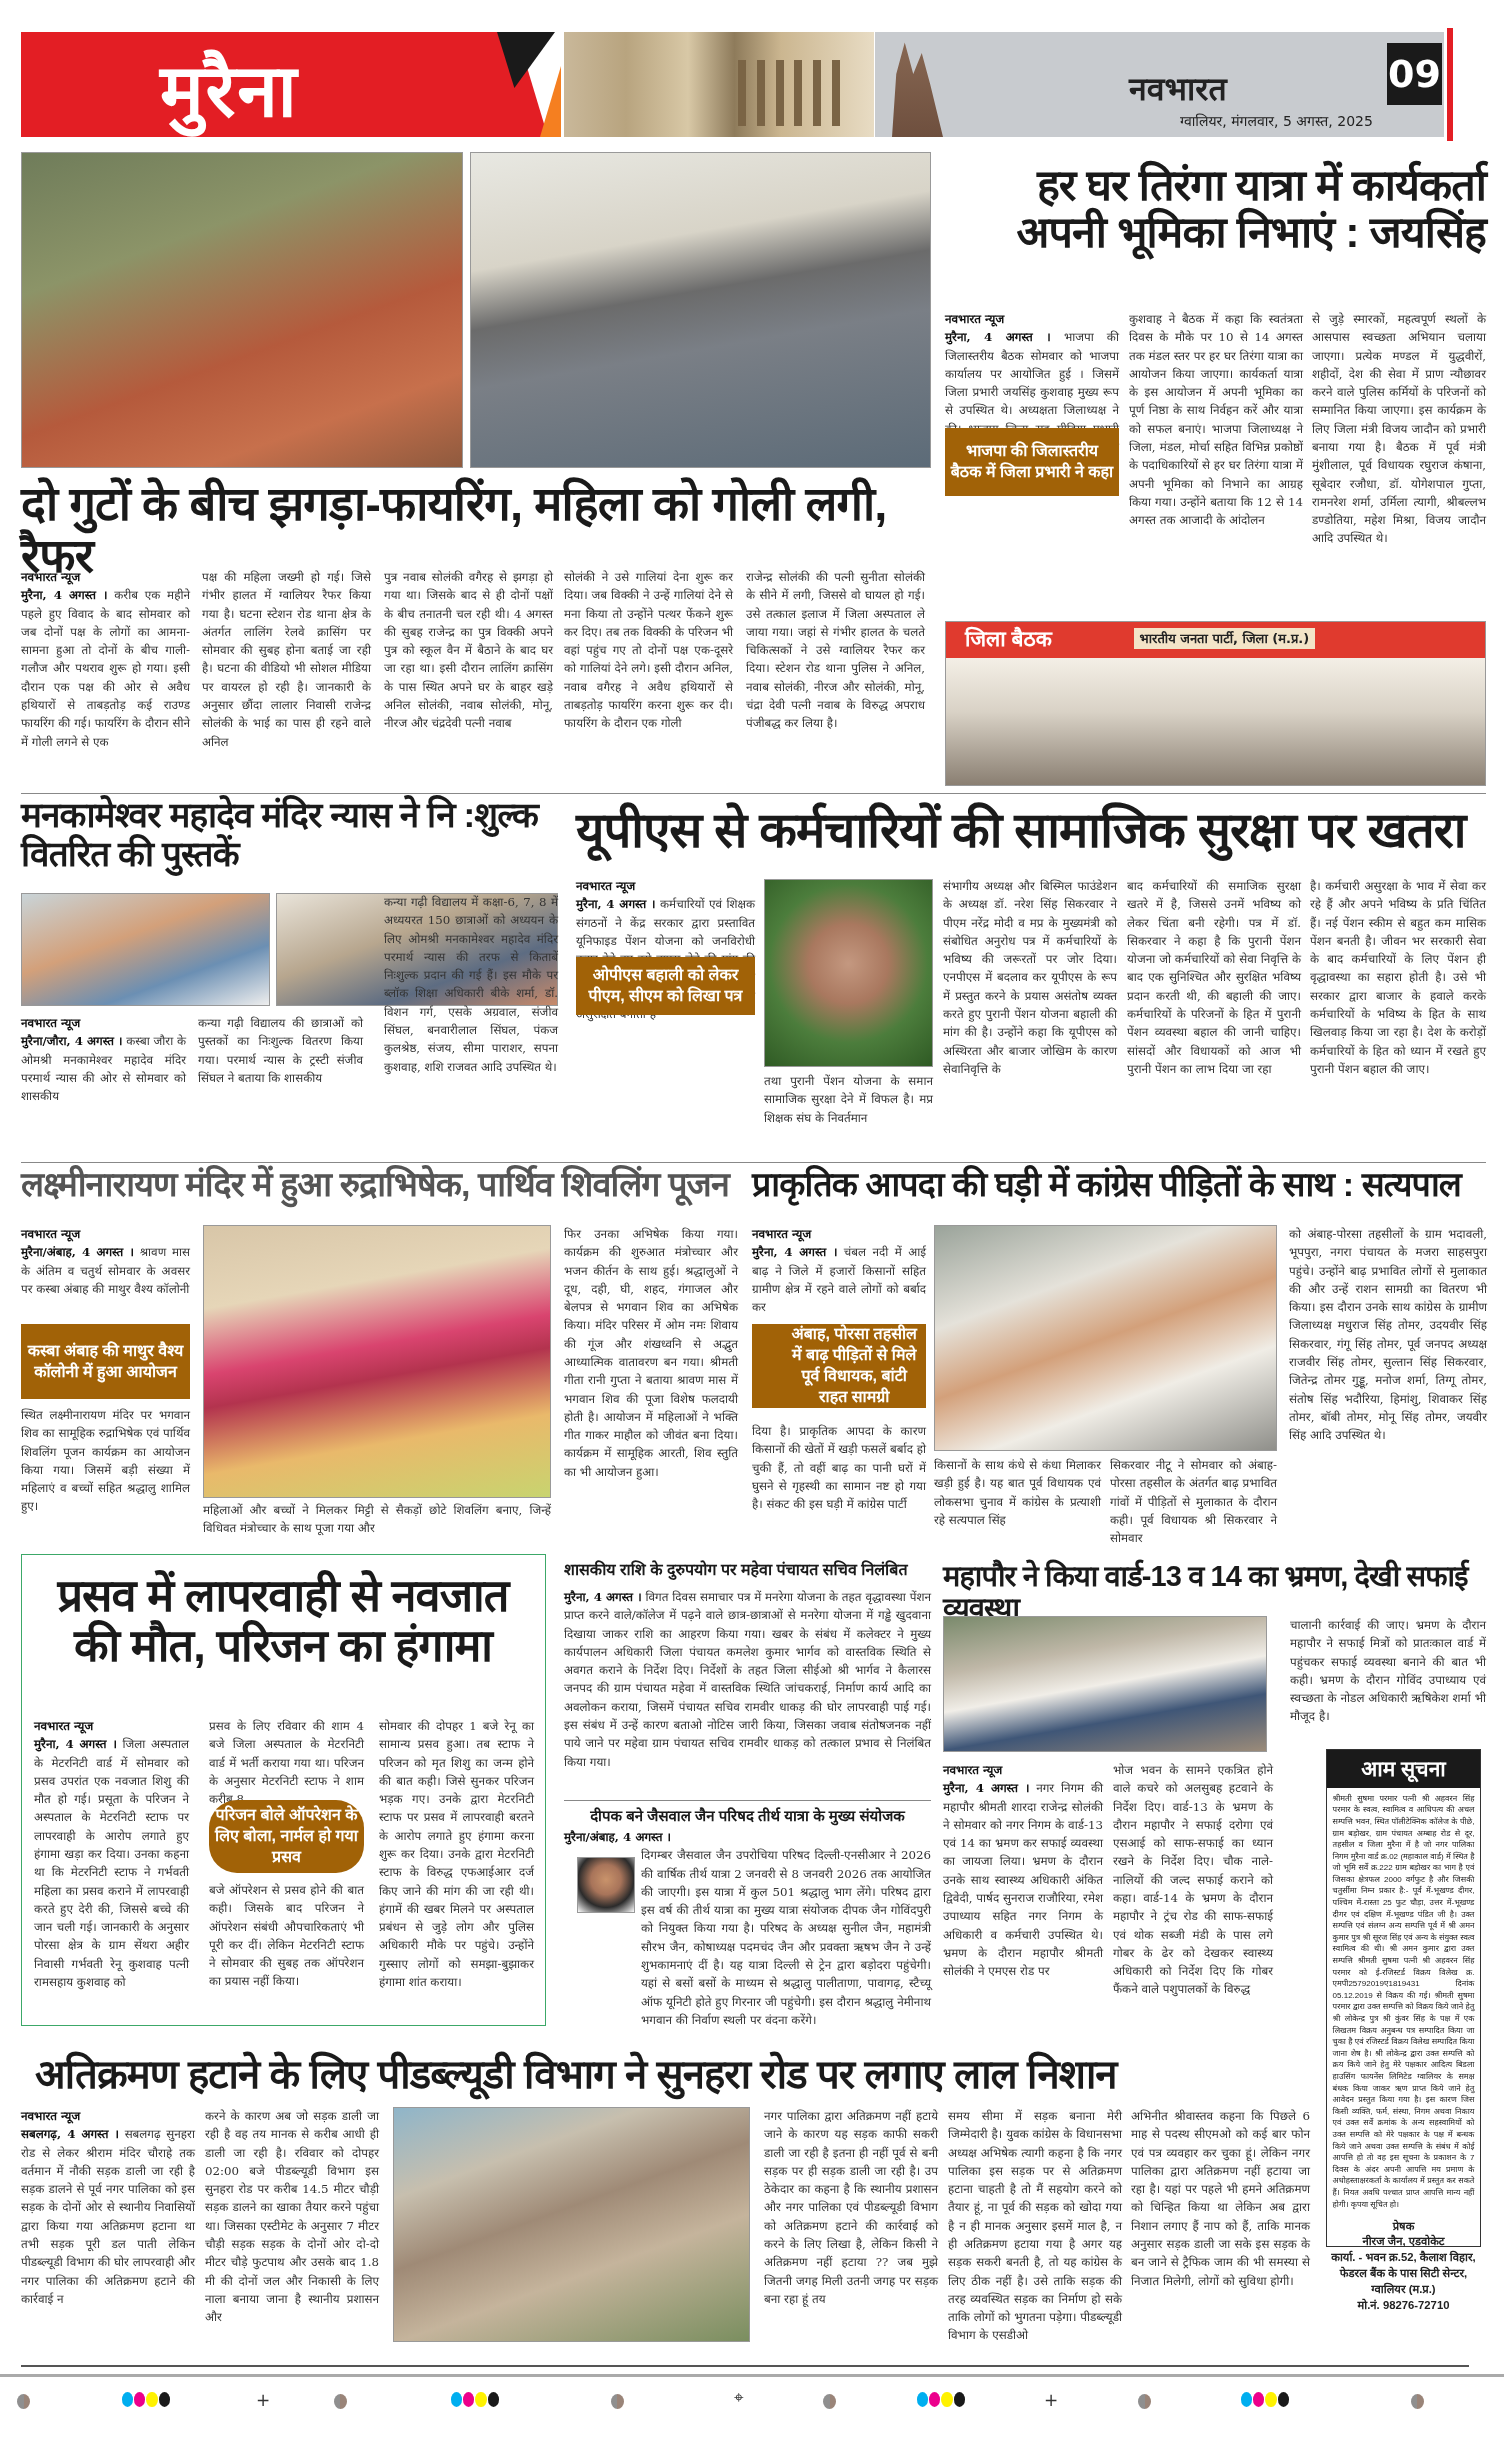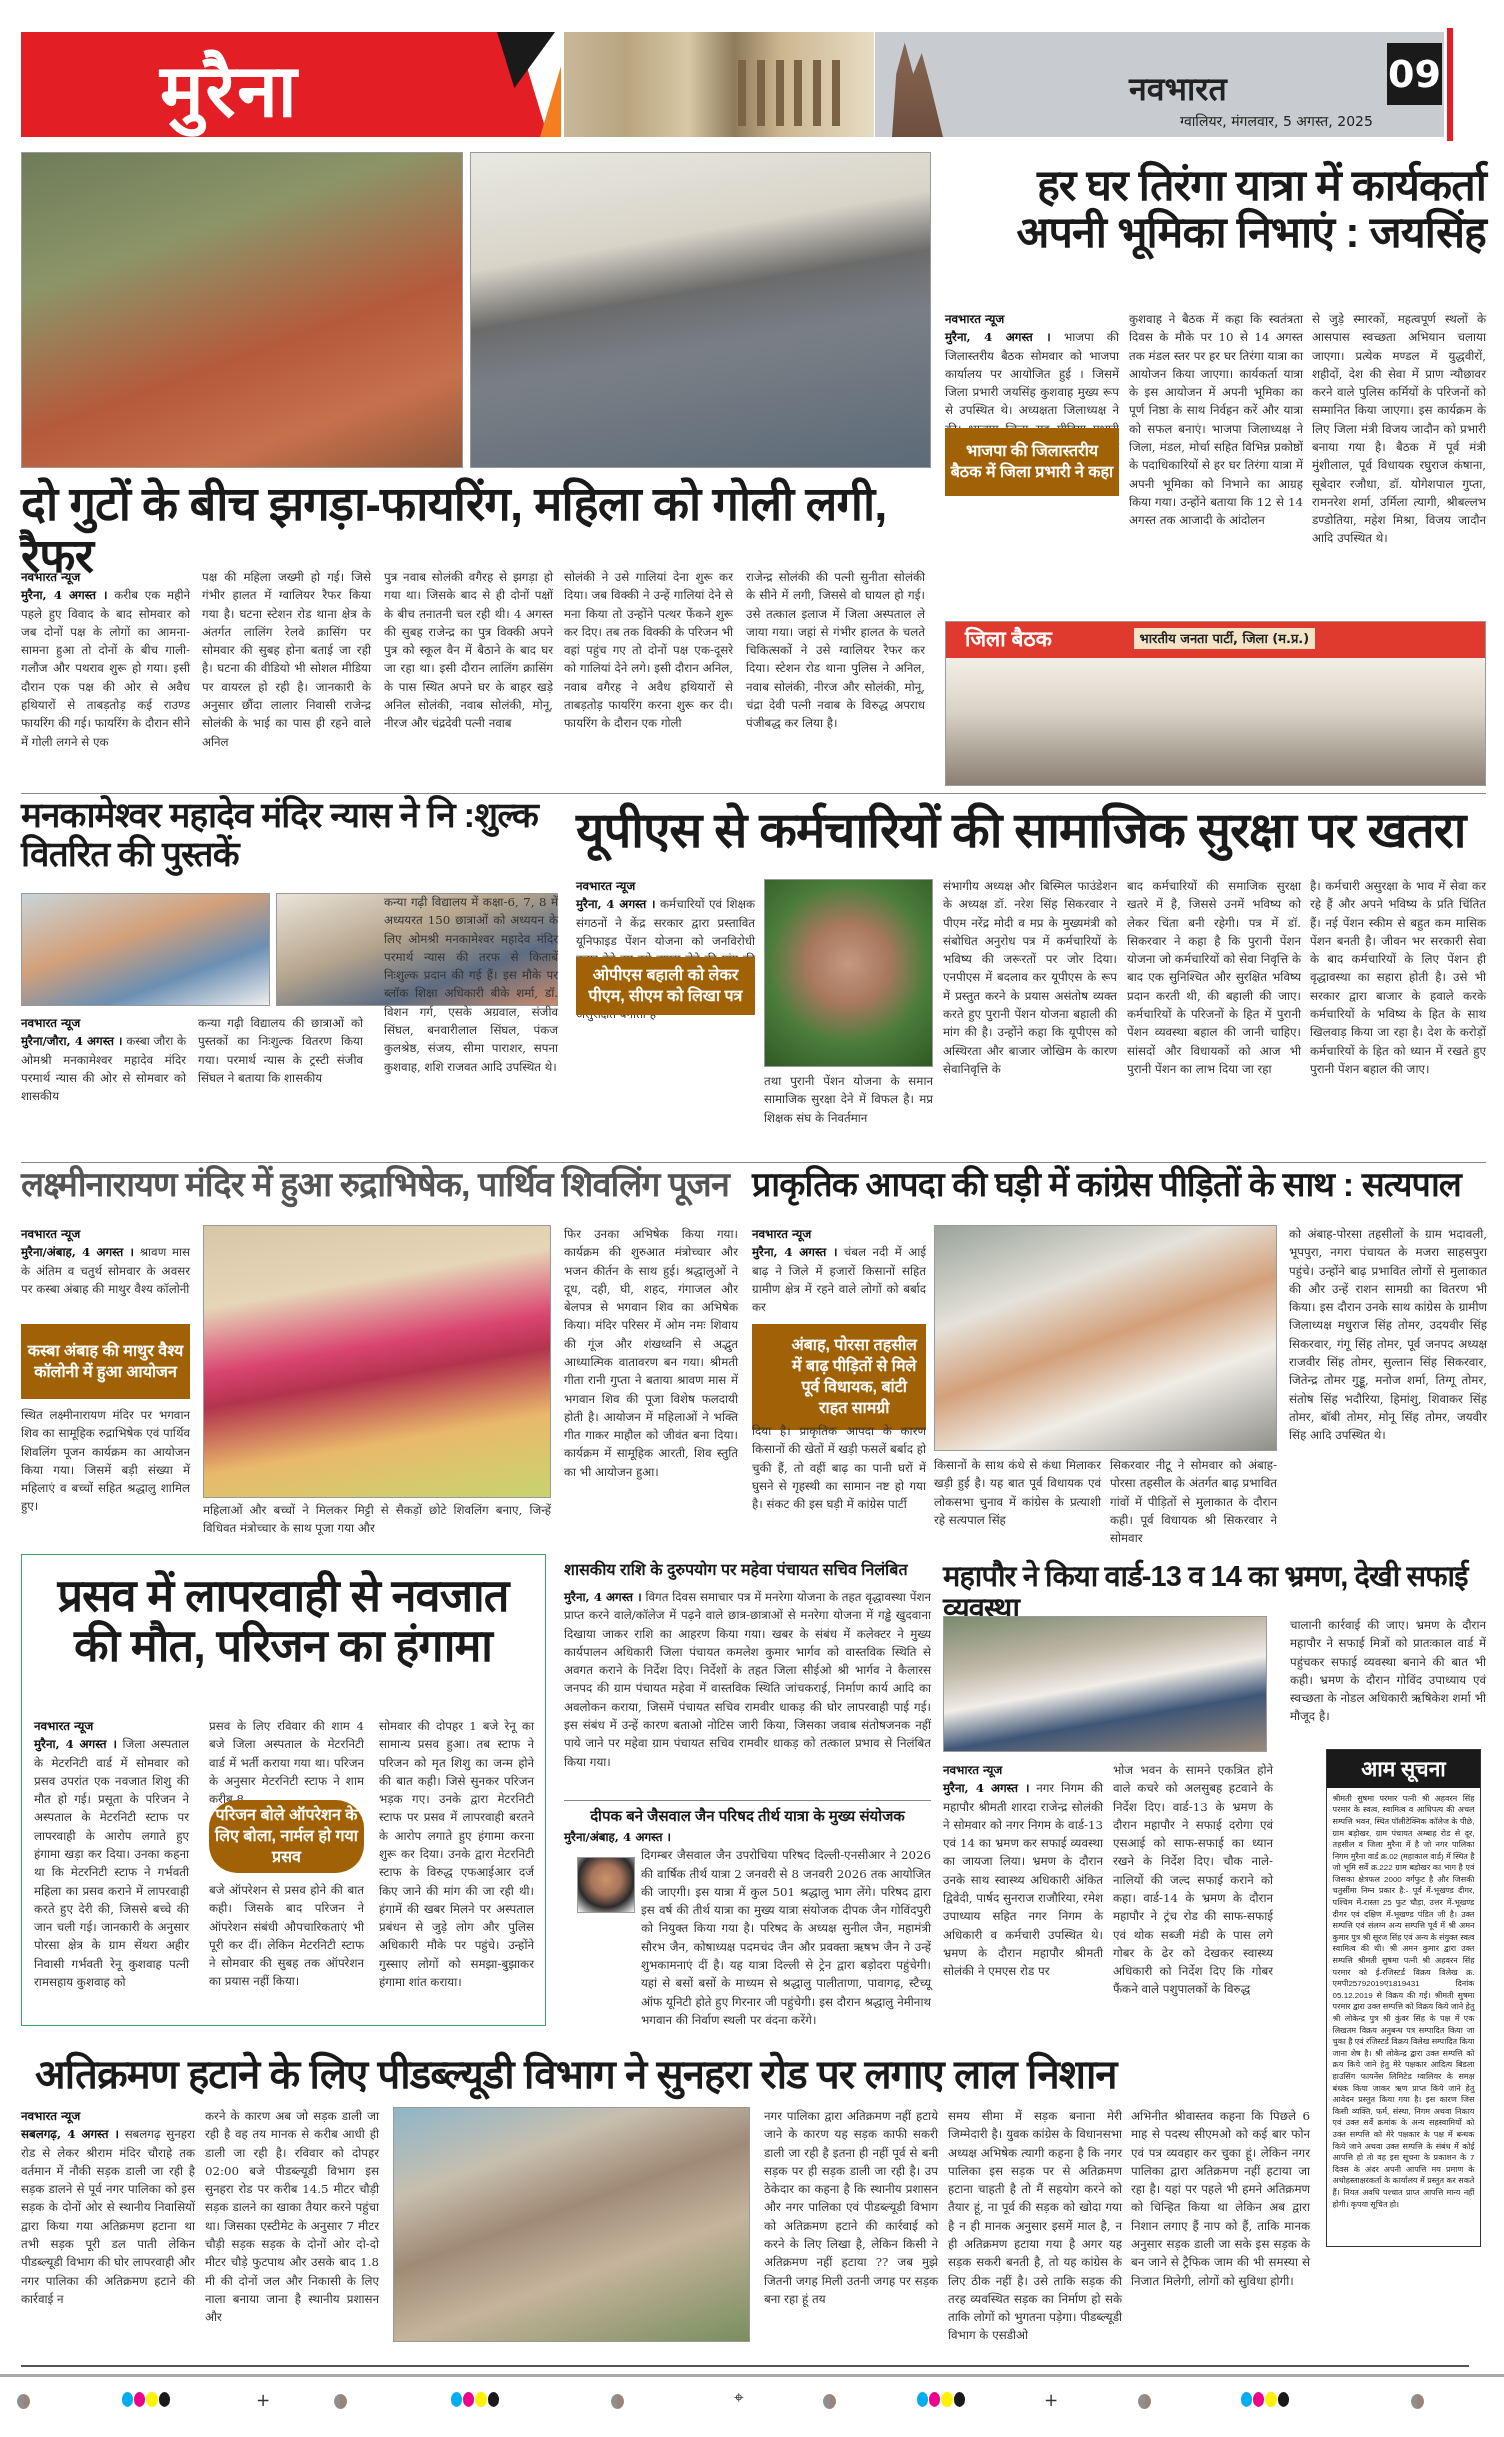--- a/index.html
+++ b/index.html
@@ -129,21 +129,21 @@
 <div class="photo" style="left:203px;top:1225px;width:348px;height:273px;background:linear-gradient(170deg,#d8c6a8 0%,#e6d6b8 25%,#d9446f 45%,#b3334e 55%,#e9b96b 75%,#c8d46f 100%);"></div>
 <div class="col" style="left:203px;top:1501px;width:348px;">महिलाओं और बच्चों ने मिलकर मिट्टी से सैकड़ों छोटे शिवलिंग बनाए, जिन्हें विधिवत मंत्रोच्चार के साथ पूजा गया और</div>
 <div class="col" style="left:564px;top:1225px;width:174px;">फिर उनका अभिषेक किया गया। कार्यक्रम की शुरुआत मंत्रोच्चार और भजन कीर्तन के साथ हुई। श्रद्धालुओं ने दूध, दही, घी, शहद, गंगाजल और बेलपत्र से भगवान शिव का अभिषेक किया। मंदिर परिसर में ओम नमः शिवाय की गूंज और शंखध्वनि से अद्भुत आध्यात्मिक वातावरण बन गया। श्रीमती गीता रानी गुप्ता ने बताया श्रावण मास में भगवान शिव की पूजा विशेष फलदायी होती है। आयोजन में महिलाओं ने भक्ति गीत गाकर माहौल को जीवंत बना दिया। कार्यक्रम में सामूहिक आरती, शिव स्तुति का भी आयोजन हुआ।</div>
 
 <div class="headline" style="left:752px;top:1166px;width:734px;font-size:34px;">प्राकृतिक आपदा की घड़ी में कांग्रेस पीड़ितों के साथ : सत्यपाल</div>
 <div class="col" style="left:752px;top:1225px;width:174px;">
   <div class="byline">नवभारत न्यूज</div>
   <b>मुरैना, 4 अगस्त ।</b>
   <span>चंबल नदी में आई बाढ़ ने जिले में हजारों किसानों सहित ग्रामीण क्षेत्र में रहने वाले लोगों को बर्बाद कर</span>
 </div>
-<div class="bluebox" style="left:752px;top:1324px;width:174px;height:106px;padding-left:36px;">अंबाह, पोरसा तहसील में बाढ़ पीड़ितों से मिले पूर्व विधायक, बांटी राहत सामग्री</div>
+<div class="bluebox" style="left:752px;top:1324px;width:174px;height:84px;padding-left:36px;">अंबाह, पोरसा तहसील में बाढ़ पीड़ितों से मिले पूर्व विधायक, बांटी राहत सामग्री</div>
 <div class="col" style="left:752px;top:1422px;width:174px;">दिया है। प्राकृतिक आपदा के कारण किसानों की खेतों में खड़ी फसलें बर्बाद हो चुकी हैं, तो वहीं बाढ़ का पानी घरों में घुसने से गृहस्थी का सामान नष्ट हो गया है। संकट की इस घड़ी में कांग्रेस पार्टी</div>
 <div class="photo" style="left:934px;top:1225px;width:343px;height:226px;background:linear-gradient(160deg,#9aa39a 0%,#e5e2da 30%,#d3a07a 50%,#f0ede6 70%,#8f8f8a 100%);"></div>
 <div class="col" style="left:934px;top:1456px;width:167px;">किसानों के साथ कंधे से कंधा मिलाकर खड़ी हुई है। यह बात पूर्व विधायक एवं लोकसभा चुनाव में कांग्रेस के प्रत्याशी रहे सत्यपाल सिंह</div>
 <div class="col" style="left:1110px;top:1456px;width:167px;">सिकरवार नीटू ने सोमवार को अंबाह-पोरसा तहसील के अंतर्गत बाढ़ प्रभावित गांवों में पीड़ितों से मुलाकात के दौरान कही। पूर्व विधायक श्री सिकरवार ने सोमवार</div>
 <div class="col" style="left:1289px;top:1225px;width:198px;">को अंबाह-पोरसा तहसीलों के ग्राम भदावली, भूपपुरा, नगरा पंचायत के मजरा साहसपुरा पहुंचे। उन्होंने बाढ़ प्रभावित लोगों से मुलाकात की और उन्हें राशन सामग्री का वितरण भी किया। इस दौरान उनके साथ कांग्रेस के ग्रामीण जिलाध्यक्ष मधुराज सिंह तोमर, उदयवीर सिंह सिकरवार, गंगू सिंह तोमर, पूर्व जनपद अध्यक्ष राजवीर सिंह तोमर, सुल्तान सिंह सिकरवार, जितेन्द्र तोमर गुड्डू, मनोज शर्मा, तिग्गू तोमर, संतोष सिंह भदौरिया, हिमांशु, शिवाकर सिंह तोमर, बॉबी तोमर, मोनू सिंह तोमर, जयवीर सिंह आदि उपस्थित थे।</div>
 
 <div class="abs" style="left:21px;top:1554px;width:525px;height:472px;border:1.9px solid #3ca868;"></div>
 <div class="headline" style="left:34px;top:1571px;width:498px;font-size:45px;text-align:center;">प्रसव में लापरवाही से नवजात की मौत, परिजन का हंगामा</div>
 <div class="col" style="left:34px;top:1717px;width:155px;">
   <div class="byline">नवभारत न्यूज</div>
@@ -175,20 +175,26 @@
 <div class="col" style="left:943px;top:1761px;width:160px;">
   <div class="byline">नवभारत न्यूज</div>
   <b>मुरैना, 4 अगस्त ।</b>
   <span>नगर निगम की महापौर श्रीमती शारदा राजेन्द्र सोलंकी ने सोमवार को नगर निगम के वार्ड-13 एवं 14 का भ्रमण कर सफाई व्यवस्था का जायजा लिया। भ्रमण के दौरान उनके साथ स्वास्थ्य अधिकारी अंकित द्विवेदी, पार्षद सुनराज राजौरिया, रमेश उपाध्याय सहित नगर निगम के अधिकारी व कर्मचारी उपस्थित थे। भ्रमण के दौरान महापौर श्रीमती सोलंकी ने एमएस रोड पर</span>
 </div>
 <div class="col" style="left:1113px;top:1761px;width:160px;">भोज भवन के सामने एकत्रित होने वाले कचरे को अलसुबह हटवाने के निर्देश दिए। वार्ड-13 के भ्रमण के दौरान महापौर ने सफाई दरोगा एवं एसआई को साफ-सफाई का ध्यान रखने के निर्देश दिए। चौक नाले-नालियों की जल्द सफाई कराने को कहा। वार्ड-14 के भ्रमण के दौरान महापौर ने ट्रंच रोड की साफ-सफाई एवं थोक सब्जी मंडी के पास लगे गोबर के ढेर को देखकर स्वास्थ्य अधिकारी को निर्देश दिए कि गोबर फैंकने वाले पशुपालकों के विरुद्ध</div>
 
 <div class="notice-box">
   <div class="notice-title">आम सूचना</div>
   <div class="notice-body">श्रीमती सुषमा परमार पत्नी श्री अहवरन सिंह परमार के स्वत्व, स्वामित्व व आधिपत्य की अचल सम्पत्ति भवन, स्थित पॉलीटेक्निक कॉलेज के पीछे, ग्राम बड़ोखर, ग्राम पंचायत अम्बाह रोड से दूर, तहसील व जिला मुरैना में है जो नगर पालिका निगम मुरैना वार्ड क्र.02 (महाकाल वार्ड) में स्थित है जो भूमि सर्वे क्र.222 ग्राम बड़ोखर का भाग है एवं जिसका क्षेत्रफल 2000 वर्गफुट है और जिसकी चतुर्सीमा निम्न प्रकार है:- पूर्व में-भूखण्ड दीगर, पश्चिम में-रास्ता 25 फुट चौड़ा, उत्तर में-भूखण्ड दीगर एवं दक्षिण में-भूखण्ड पंडित जी है। उक्त सम्पत्ति एवं संलग्न अन्य सम्पत्ति पूर्व में श्री अमन कुमार पुत्र श्री सूरज सिंह एवं अन्य के संयुक्त स्वत्व स्वामित्व की थी। श्री अमन कुमार द्वारा उक्त सम्पत्ति श्रीमती सुषमा पत्नी श्री अहवरन सिंह परमार को ई-रजिस्टर्ड विक्रय विलेख क्र. एमपी25792019ए1819431 दिनांक 05.12.2019 से विक्रय की गई। श्रीमती सुषमा परमार द्वारा उक्त सम्पत्ति को विक्रय किये जाने हेतु श्री लोकेन्द्र पुत्र श्री कुंवर सिंह के पक्ष में एक लिखतम विक्रय अनुबन्ध पत्र सम्पादित किया जा चुका है एवं रजिस्टर्ड विक्रय विलेख सम्पादित किया जाना शेष है। श्री लोकेन्द्र द्वारा उक्त सम्पत्ति को क्रय किये जाने हेतु मेरे पक्षकार आदित्य बिडला हाउसिंग फायनेंस लिमिटेड ग्वालियर के समक्ष बंधक किया जाकर ऋण प्राप्त किये जाने हेतु आवेदन प्रस्तुत किया गया है। इस कारण जिस किसी व्यक्ति, फर्म, संस्था, निगम अथवा निकाय एवं उक्त सर्वे क्रमांक के अन्य सहस्वामियों को उक्त सम्पत्ति को मेरे पक्षकार के पक्ष में बन्धक किये जाने अथवा उक्त सम्पत्ति के संबंध में कोई आपत्ति हो तो वह इस सूचना के प्रकाशन के 7 दिवस के अंदर अपनी आपत्ति मय प्रमाण के अधोहस्ताक्षरकर्ता के कार्यालय में प्रस्तुत कर सकते हैं। नियत अवधि पश्चात प्राप्त आपत्ति मान्य नहीं होगी। कृपया सूचित हो।</div>
+  <div class="notice-sender">
+    <div>प्रेषक</div>
+    <div>नीरज जैन, एडवोकेट</div>
+    <div>कार्या. - भवन क्र.52, कैलाश विहार, फेडरल बैंक के पास सिटी सेन्टर, ग्वालियर (म.प्र.)</div>
+    <div>मो.नं. 98276-72710</div>
+  </div>
 </div>
 
 <div class="headline" style="left:35px;top:2052px;width:1289px;font-size:40px;">अतिक्रमण हटाने के लिए पीडब्ल्यूडी विभाग ने सुनहरा रोड पर लगाए लाल निशान</div>
 <div class="col" style="left:21px;top:2107px;width:174px;">
   <div class="byline">नवभारत न्यूज</div>
   <b>सबलगढ़, 4 अगस्त ।</b>
   <span>सबलगढ़ सुनहरा रोड से लेकर श्रीराम मंदिर चौराहे तक वर्तमान में नौकी सड़क डाली जा रही है सड़क डालने से पूर्व नगर पालिका को इस सड़क के दोनों ओर से स्थानीय निवासियों द्वारा किया गया अतिक्रमण हटाना था तभी सड़क पूरी डल पाती लेकिन पीडब्ल्यूडी विभाग की घोर लापरवाही और नगर पालिका की अतिक्रमण हटाने की कार्रवाई न</span>
 </div>
 <div class="col" style="left:205px;top:2107px;width:174px;">करने के कारण अब जो सड़क डाली जा रही है वह तय मानक से करीब आधी ही डाली जा रही है। रविवार को दोपहर 02:00 बजे पीडब्ल्यूडी विभाग इस सुनहरा रोड पर करीब 14.5 मीटर चौड़ी सड़क डालने का खाका तैयार करने पहुंचा था। जिसका एस्टीमेट के अनुसार 7 मीटर चौड़ी सड़क सड़क के दोनों ओर दो-दो मीटर चौड़े फुटपाथ और उसके बाद 1.8 मी की दोनों जल और निकासी के लिए नाला बनाया जाना है स्थानीय प्रशासन और</div>
 <div class="photo" style="left:393px;top:2107px;width:357px;height:235px;background:linear-gradient(160deg,#8fb5c9 0%,#c7bfae 25%,#9f8a76 45%,#c5b49c 65%,#7a8e5f 100%);"></div>

